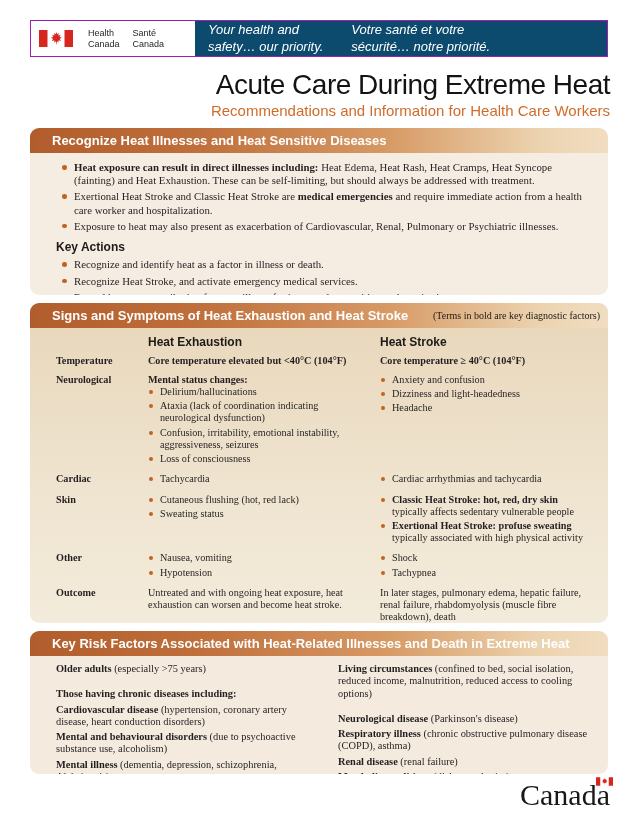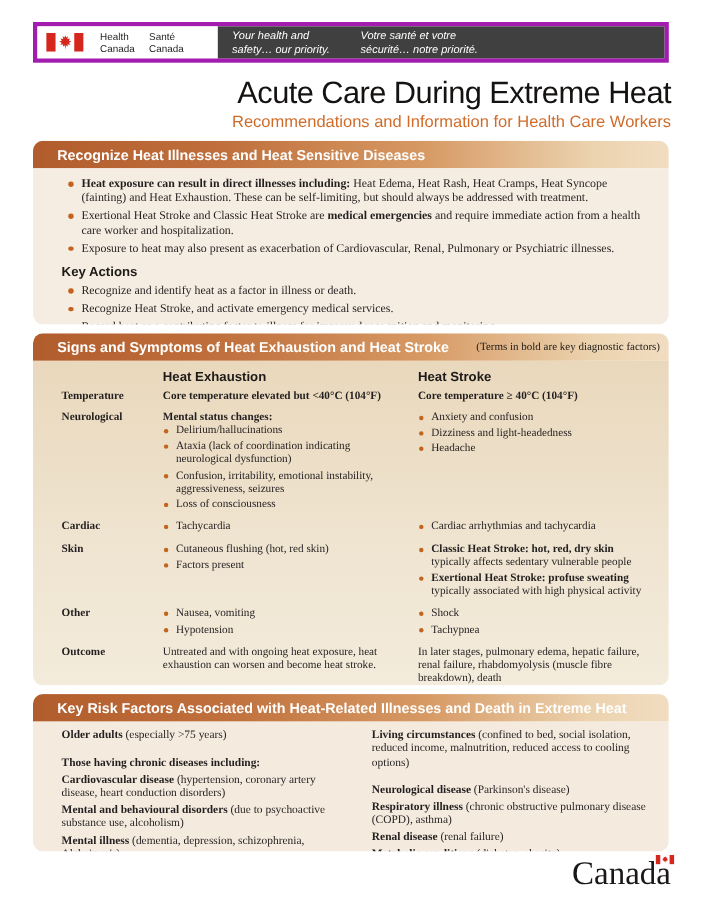--- a/index.html
+++ b/index.html
@@ -4,30 +4,30 @@
 <style>
   html,body { margin:0; padding:0; background:#ffffff; }
   .page {
     position:relative; width:640px; height:828px; background:#ffffff;
     font-family:"Liberation Serif", serif; color:#231f20; overflow:hidden;
   }
 
   
   .banner {
     position:absolute; left:30px; top:20px; width:578px; height:37px;
-    display:flex; border:4px solid #a21caf; box-sizing:border-box; background:#fff;
+    display:flex; border:1px solid #a21caf; box-sizing:border-box; background:#fff;
   }
   .banner-white { width:164px; display:flex; align-items:center; padding-left:8px; box-sizing:border-box; background:#ffffff; }
   .flag-svg { width:34px; height:17px; flex:0 0 auto; }
   .sig-text { display:flex; gap:13px; margin-left:15px; font-family:"Liberation Sans", sans-serif; font-size:9px; line-height:1.15; color:#231f20; }
   .sig-col span { display:block; }
   .banner-purple {
-    flex:1; background:#404040; color:#ffffff; display:flex; align-items:center;
+    flex:1; background:#0c4a6e; color:#ffffff; display:flex; align-items:center;
     padding-left:13px; gap:28px; font-family:"Liberation Sans", sans-serif;
-    font-style:italic; font-size:10px; line-height:1.3;
+    font-style:italic; font-size:13px; line-height:1.3;
   }
   .tagline span { display:block; }
 
   
   .title-block { position:absolute; right:30px; top:70px; text-align:right; }
   .doc-title { margin:0; font-family:"Liberation Sans", sans-serif; font-weight:normal; font-size:28px; line-height:1.05; color:#151312; letter-spacing:-0.5px; }
   .doc-subtitle { margin-top:3px; font-family:"Liberation Sans", sans-serif; font-size:15px; color:#d06c2a; }
 
   
   .card { position:absolute; left:30px; width:578px; border-radius:9px; overflow:hidden; }
@@ -176,22 +176,22 @@
         </div>
         <div>
           <ul class="tbul">
               <li>Cardiac arrhythmias and tachycardia</li>
             </ul>
         </div>
 
         <div class="cell-lbl">Skin</div>
         <div>
           <ul class="tbul">
-            <li>Cutaneous flushing (hot, red skin)</li>
-            <li>Factors present</li>
+            <li>Cutaneous flushing (hot, red lack)</li>
+            <li>Sweating status</li>
           </ul>
         </div>
         <div>
           <ul class="tbul">
             <li><b>Classic Heat Stroke: hot, red, dry skin</b><span> typically affects sedentary vulnerable people</span></li>
             <li><b>Exertional Heat Stroke: profuse sweating</b><span> typically associated with high physical activity</span></li>
           </ul>
         </div>
 
         <div class="cell-lbl">Other</div>

